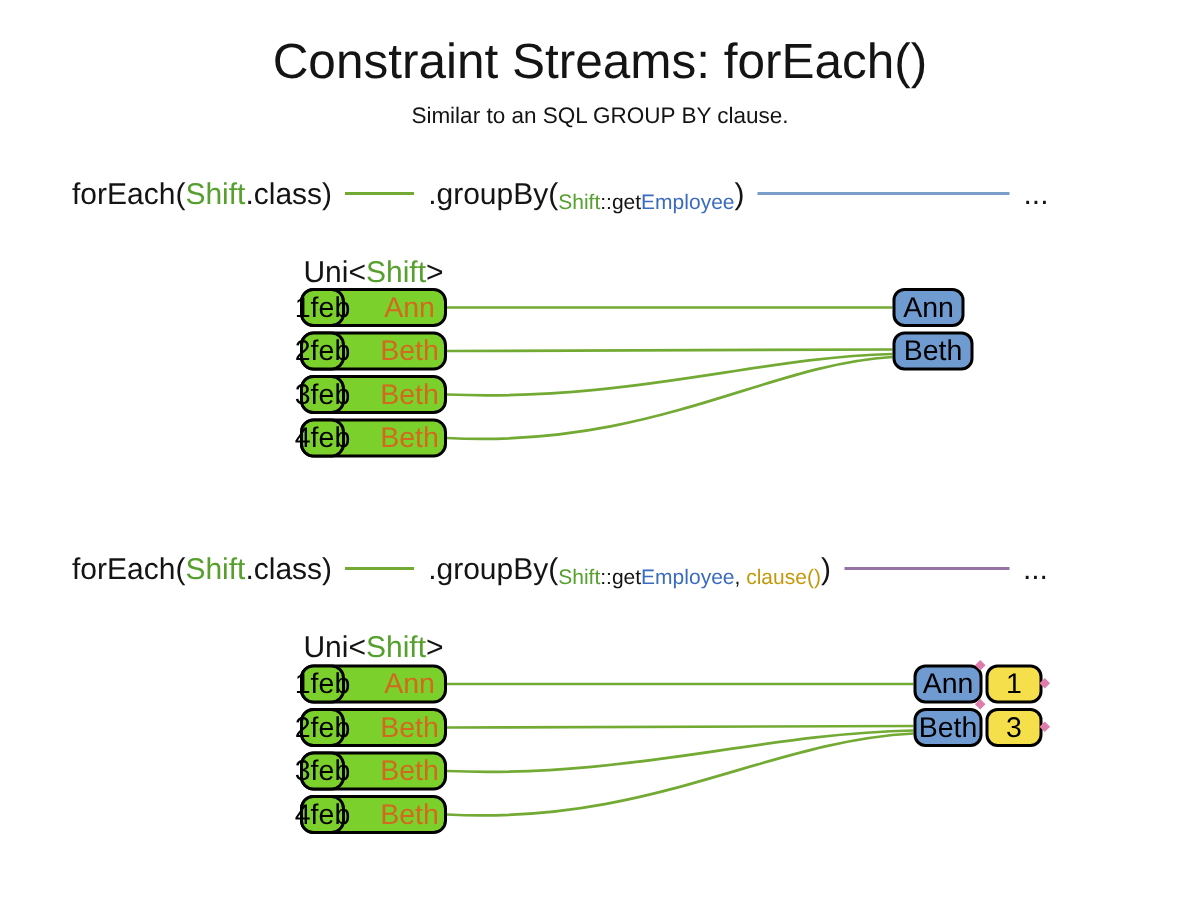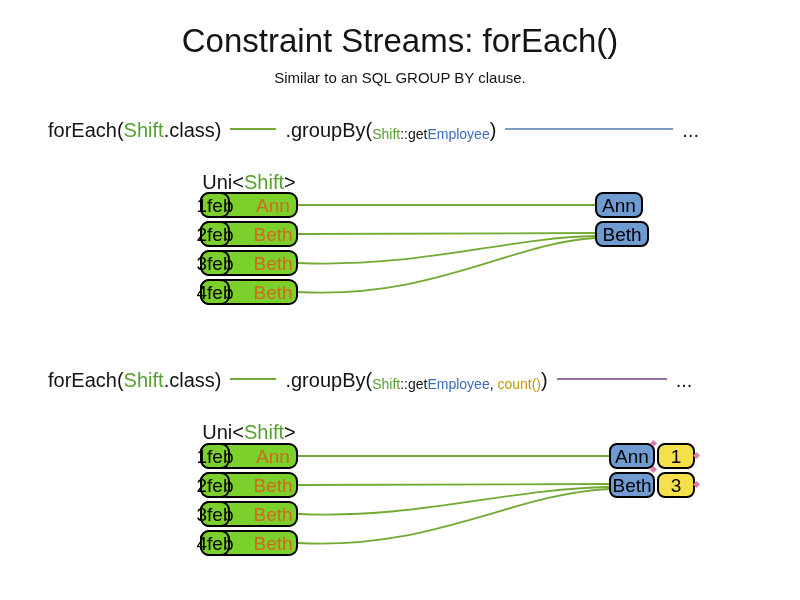--- a/index.html
+++ b/index.html
@@ -119,21 +119,21 @@
   <div class="codeline" style="top:366px">
     <span>forEach(</span>
       <span class="green-t">Shift</span>
       <span>.class)</span>
     <span class="dash dash-green"></span>
     <span>.groupBy(</span>
       <span class="sm green-t">Shift</span>
       <span class="sm">::get</span>
       <span class="sm blue-t">Employee</span>
       <span class="sm">, </span>
-      <span class="sm gold-t">count()</span>
+      <span class="sm gold-t">clause()</span>
       <span>)</span>
     <span class="dash dash-purple"></span>
     <span>...</span>
   </div>
 
   <div class="typelabel centered" style="left:200px; top:405px"><span>Uni&lt;</span><span class="green-t">Shift</span><span>&gt;</span></div>
 
   <div class="shift-row" style="left:200px; top:443px">
     <div class="name">Ann</div>
     <div class="date">1feb</div>

